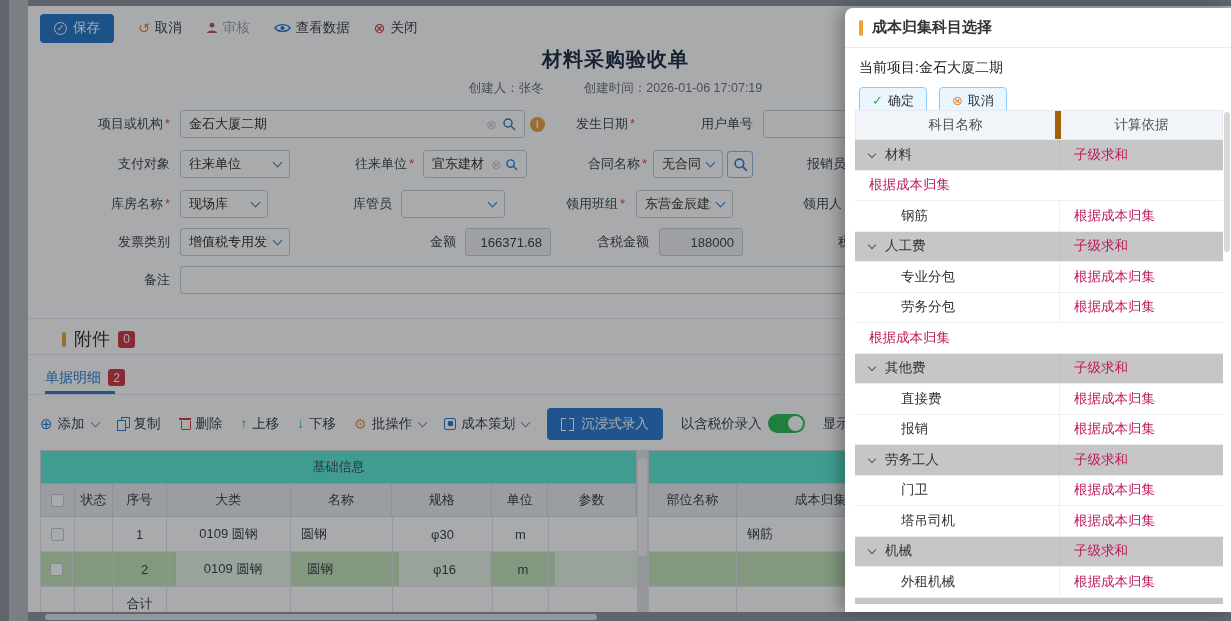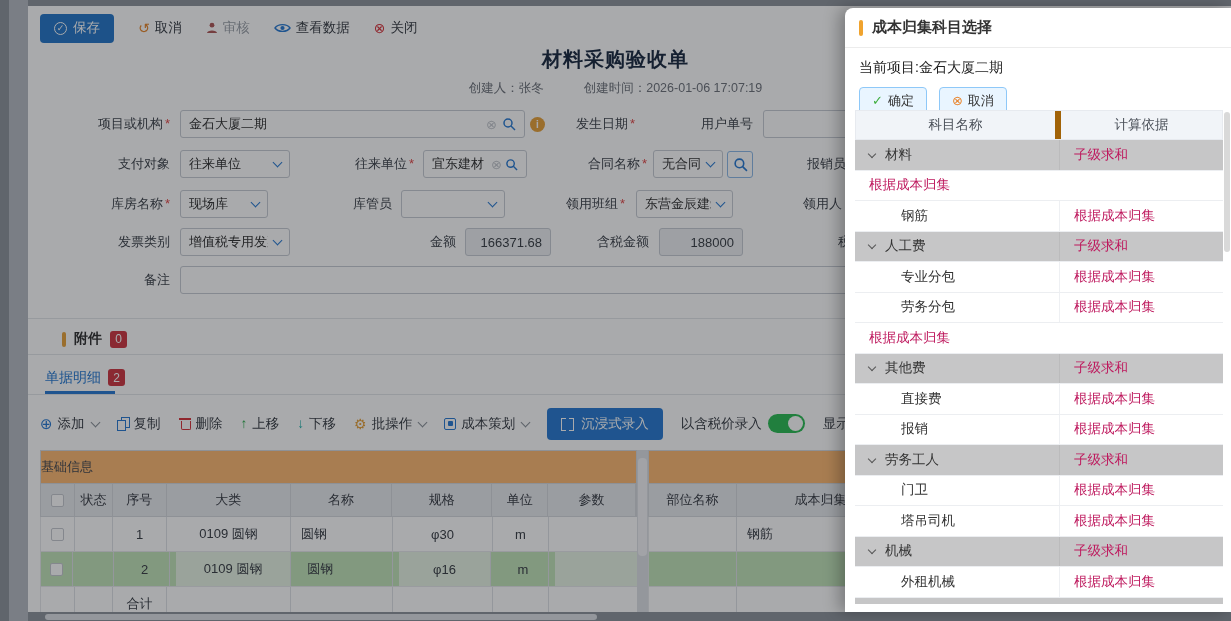--- a/index.html
+++ b/index.html
@@ -39,21 +39,21 @@
   .clear-x{color:#c3c7cd;font-size:13px;line-height:1;margin-left:4px;cursor:pointer}
   .qbtn{flex:none;width:26px;height:27px;margin-left:4px;border:1px solid #8fbbe8;border-radius:3px;
     display:flex;align-items:center;justify-content:center;background:#fff;cursor:pointer}
   .info-i{flex:none;width:15px;height:15px;margin-left:5px;border-radius:50%;background:#e8a33d;color:#fff;
     display:inline-flex;align-items:center;justify-content:center;font-size:10px;font-weight:bold}
   .info-i::before{content:"i"}
 
   .divider{position:absolute;left:0;right:0;height:1px;background:#e3e6ea}
   .attach-row{position:absolute;left:34px;top:320px;height:26px;display:flex;align-items:center;gap:8px}
   .orange-bar{width:4px;height:15px;border-radius:2px;background:#e8a33d}
-  .attach-lbl{font-size:14px;font-weight:bold;color:#333}
+  .attach-lbl{font-size:18px;font-weight:normal;color:#333}
   .badge{min-width:17px;height:17px;padding:0 4px;border-radius:3px;background:#cf3a44;color:#fff;
     font-size:12px;display:inline-flex;align-items:center;justify-content:center}
 
   .tab{position:absolute;left:17px;top:358px;height:27px;display:flex;align-items:center;gap:7px;cursor:pointer}
   .tab-lbl{font-size:14px;color:#2b7cd3}
   .tab-underline{position:absolute;left:17px;top:385px;width:70px;height:3px;background:#2b7cd3}
   .tabs-line{position:absolute;left:0;right:0;top:388px;height:1px;background:#e4e7ea}
 
   .dtoolbar{position:absolute;left:12px;top:399px;right:0;height:37px;display:flex;align-items:center;
     gap:18px;font-size:13.5px;color:#3a3f46;white-space:nowrap}
@@ -80,21 +80,21 @@
   .ic-brk::after{content:"";position:absolute;right:0;top:0;width:4px;height:11px;border:1.5px solid #fff;border-left:none}
   .toggle{width:37px;height:19px;border-radius:10px;background:#2fbe57;position:relative;cursor:pointer;flex:none}
   .toggle::after{content:"";position:absolute;right:2px;top:2px;width:15px;height:15px;border-radius:50%;background:#fff}
 
   
   .dtable{position:absolute;left:12px;top:444px;right:0;bottom:0;display:flex;align-items:stretch;font-size:13px;color:#3c4148}
   .dt-left{width:597px;flex:none}
   .dt-strip{width:11px;flex:none;background:#dfe2e6;position:relative}
   .dt-thumb{position:absolute;left:1px;top:8px;width:9px;height:98px;border-radius:4px;background:#f4f5f7}
   .dt-right{flex:1}
-  .ghead{height:34px;background:#fdba74;border:1px solid #d6d9de;display:flex;align-items:center;justify-content:flex-start;color:#454a52}
+  .ghead{height:34px;background:#5eead4;border:1px solid #d6d9de;display:flex;align-items:center;justify-content:center;color:#454a52}
   .chead{height:33px;background:#e9ebef;display:flex;border:1px solid #d6d9de;border-top:none}
   .cell{display:flex;align-items:center;justify-content:center;border-right:1px solid #dfe2e6;height:100%}
   .chead .cell{border-right:1px solid #d6d9de}
   .c-check{width:34px}.c-status{width:38px}.c-no{width:54px}.c-cat{width:124px}.c-name{width:102px}
   .c-spec{width:100px}.c-unit{width:56px}.c-param{width:88px;border-right:none}
   .c-part{width:88px}.c-subj{width:194px}
   .cell.lft{justify-content:flex-start;padding-left:10px}
   .trow{height:35px;display:flex;border-bottom:1px solid #e7e9ec;border-left:1px solid #e7e9ec;background:#fff}
   .trow.sel{background:#c4e5bb}
   .trow .cell.lite{background:rgba(255,255,255,.62)}

